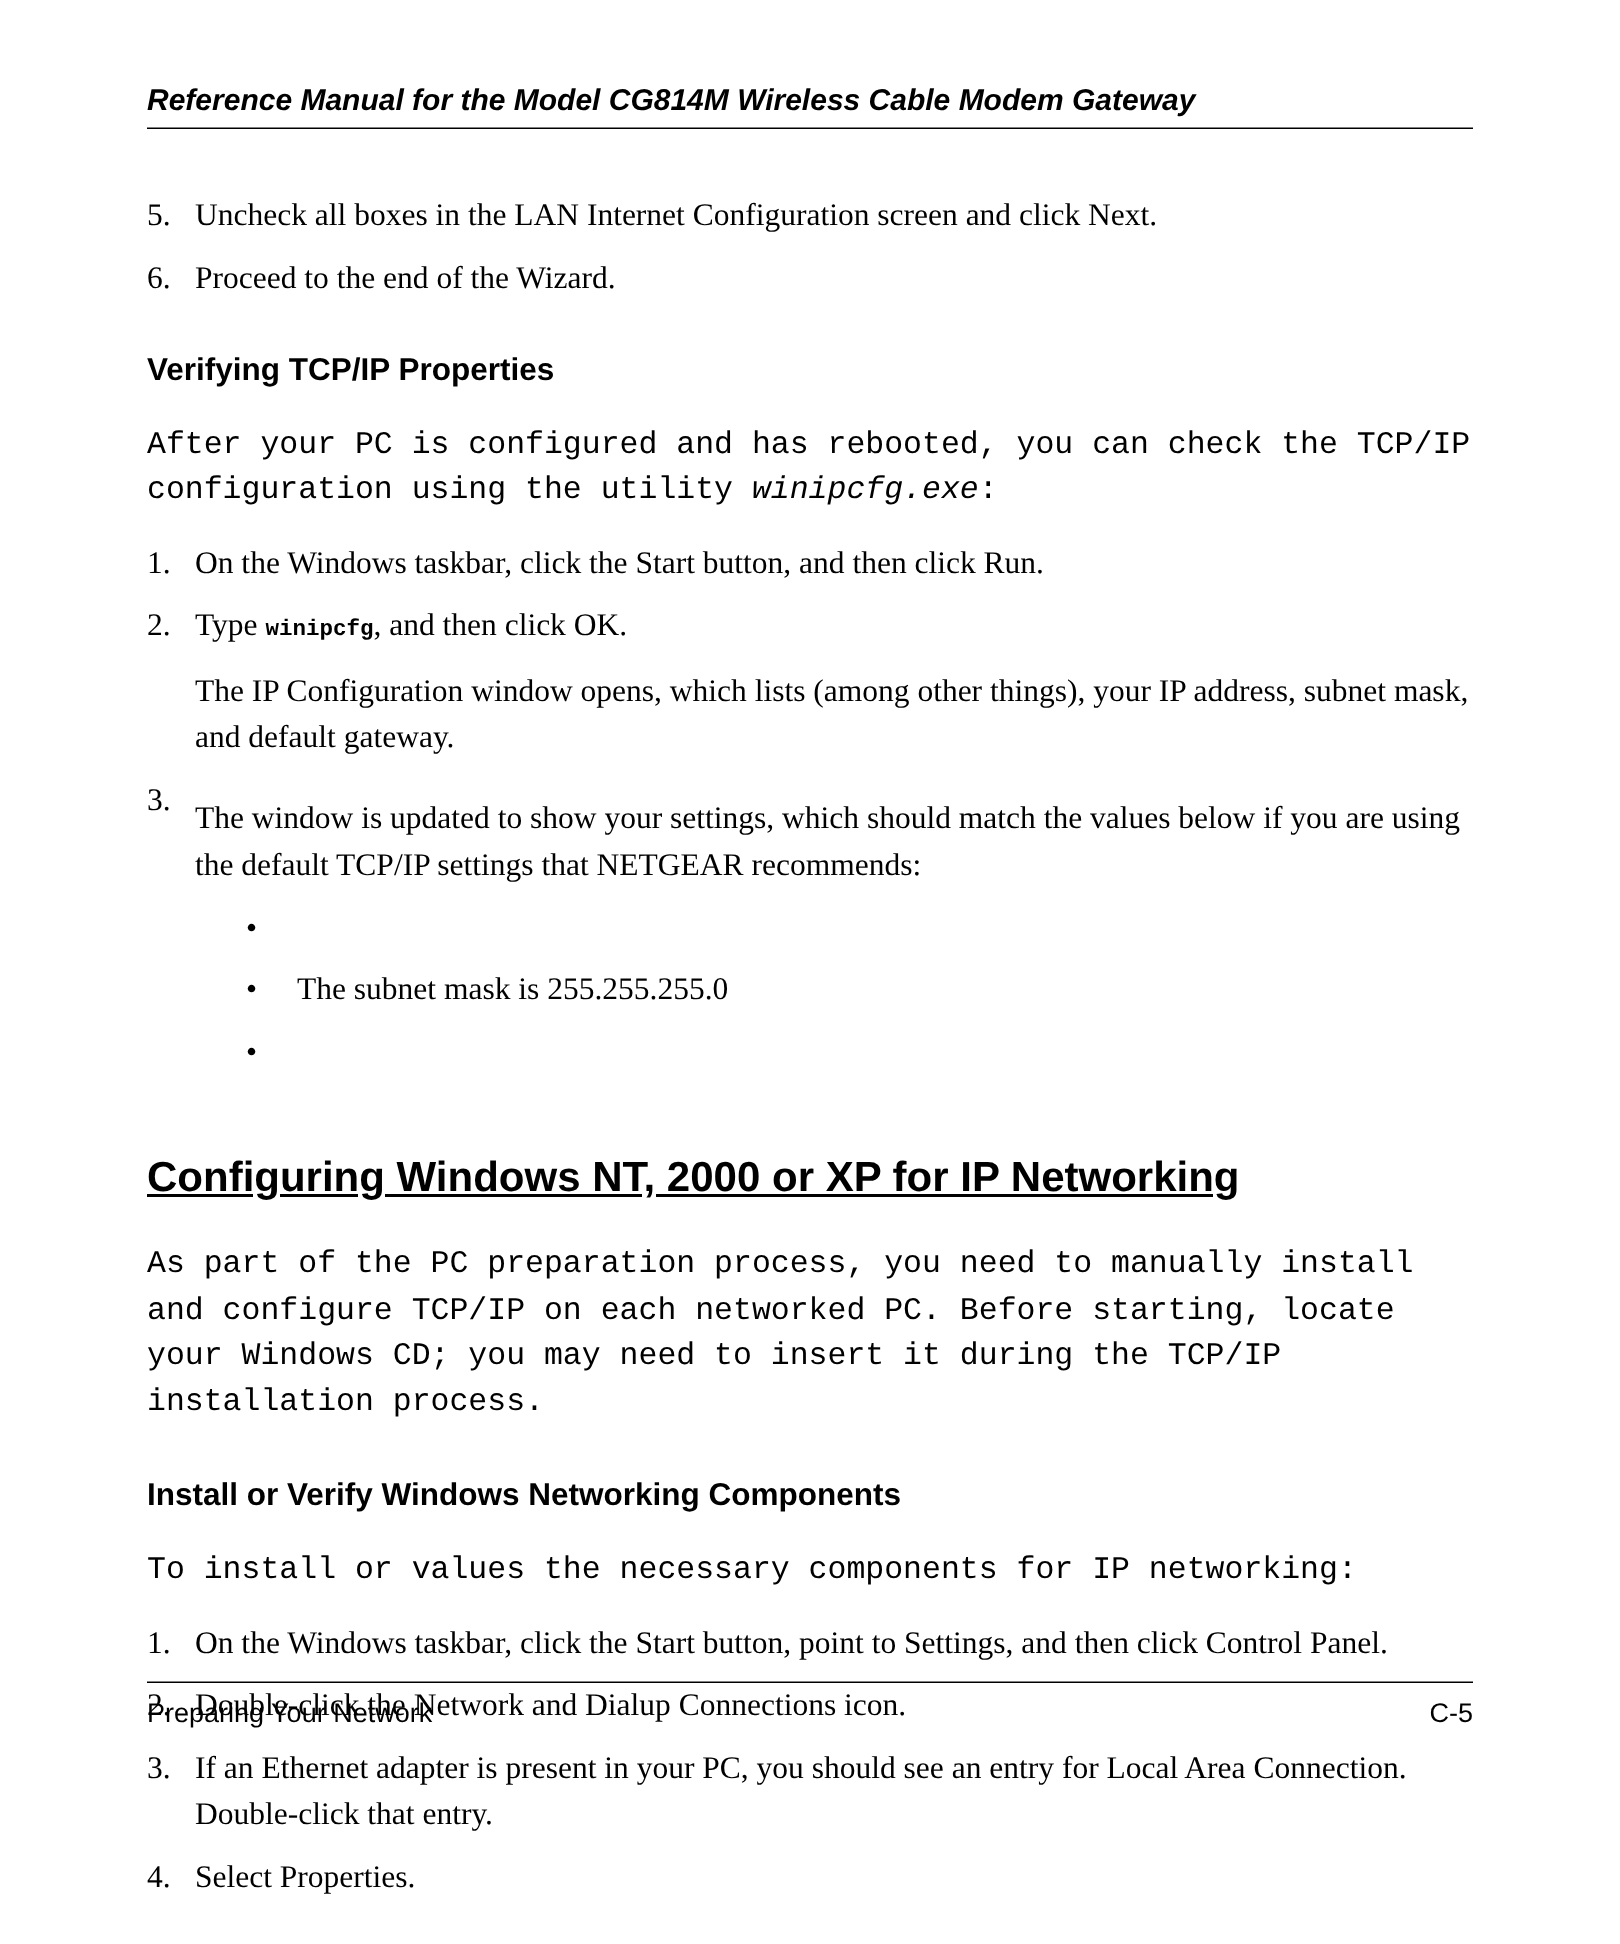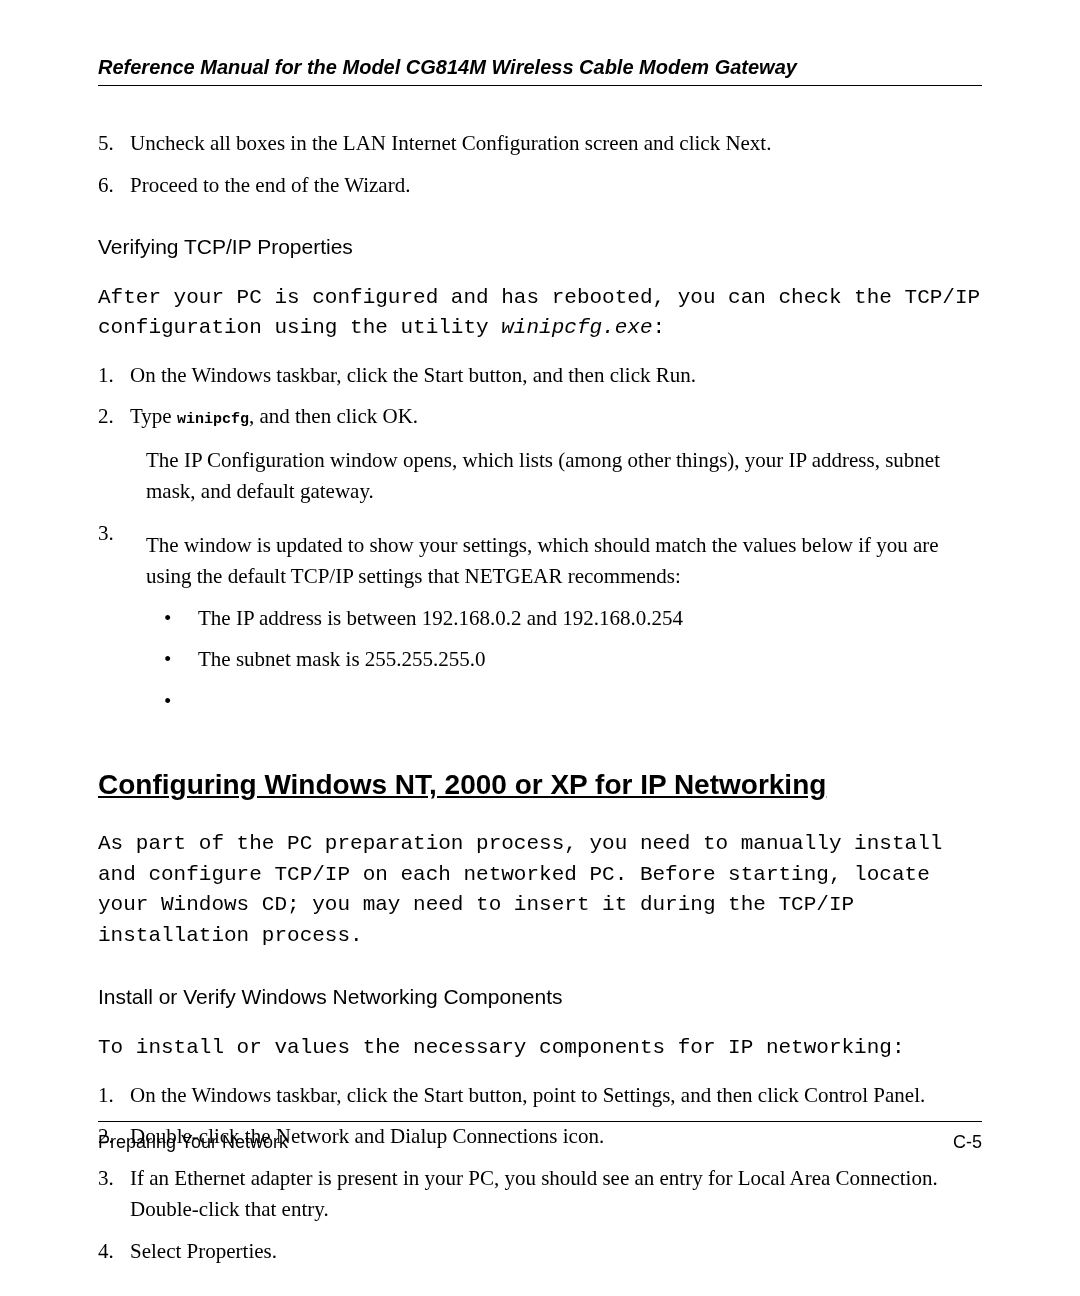--- a/index.html
+++ b/index.html
@@ -41,25 +41,24 @@
       font-size: 21px;
     }
     .step-content {
       flex: 1;
     }
     .step-content p {
       margin-bottom: 0;
     }
     .step-content .paragraph-gap {
       margin-top: 12px;
-      margin-left: 16px;
     }
     .subheading {
       font-family: Arial, Helvetica, sans-serif;
-      font-weight: normal;
+      font-weight: bold;
       font-size: 21px;
       margin-top: 34px;
       margin-bottom: 24px;
     }
     .body-text {
       font-size: 21px;
       line-height: 1.45;
       margin-bottom: 16px;
       font-family: Liberation Mono, monospace;
     }
@@ -150,21 +149,20 @@
       <p class="paragraph-gap">The IP Configuration window opens, which lists (among other things), your IP address, subnet mask, and default gateway.</p>
     </div>
   </li>
   <li class="step-item">
     <span class="step-number">3.</span>
     <div class="step-content">
       <p class="paragraph-gap">The window is updated to show your settings, which should match the values below if you are using the default TCP/IP settings that NETGEAR recommends:</p>
       <ul class="bullet-list">
         <li class="bullet-item">
           <span class="bullet-marker">•</span>
-          <span>The IP address is between 192.168.0.2 and 192.168.0.254</span>
         </li>
         <li class="bullet-item">
           <span class="bullet-marker">•</span>
           <span>The subnet mask is 255.255.255.0</span>
         </li>
         <li class="bullet-item">
           <span class="bullet-marker">•</span>
         </li>
       </ul>
     </div>

